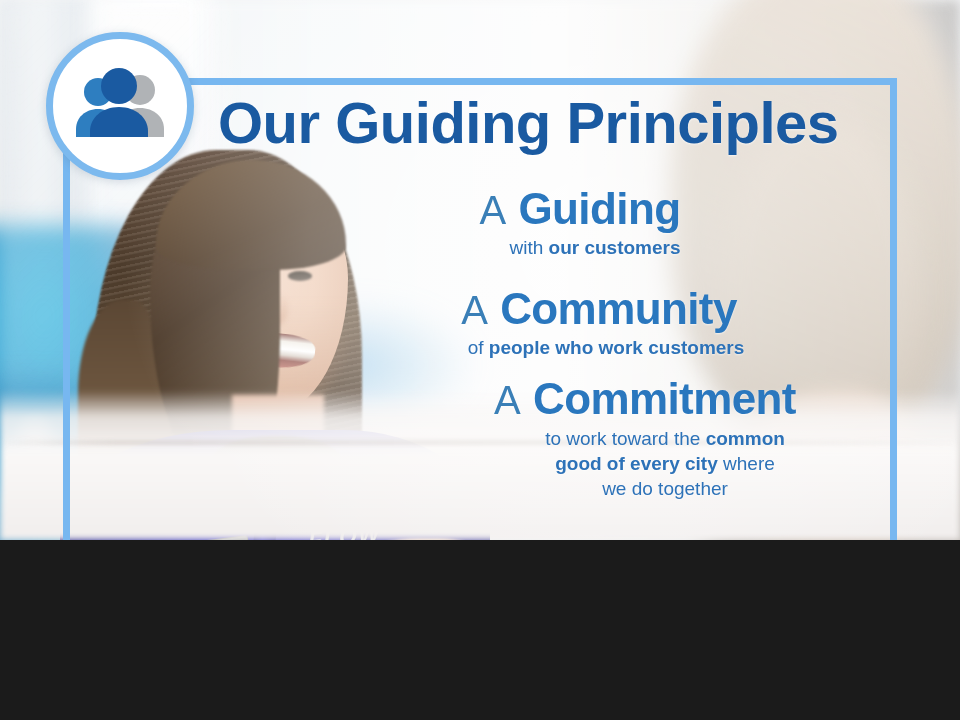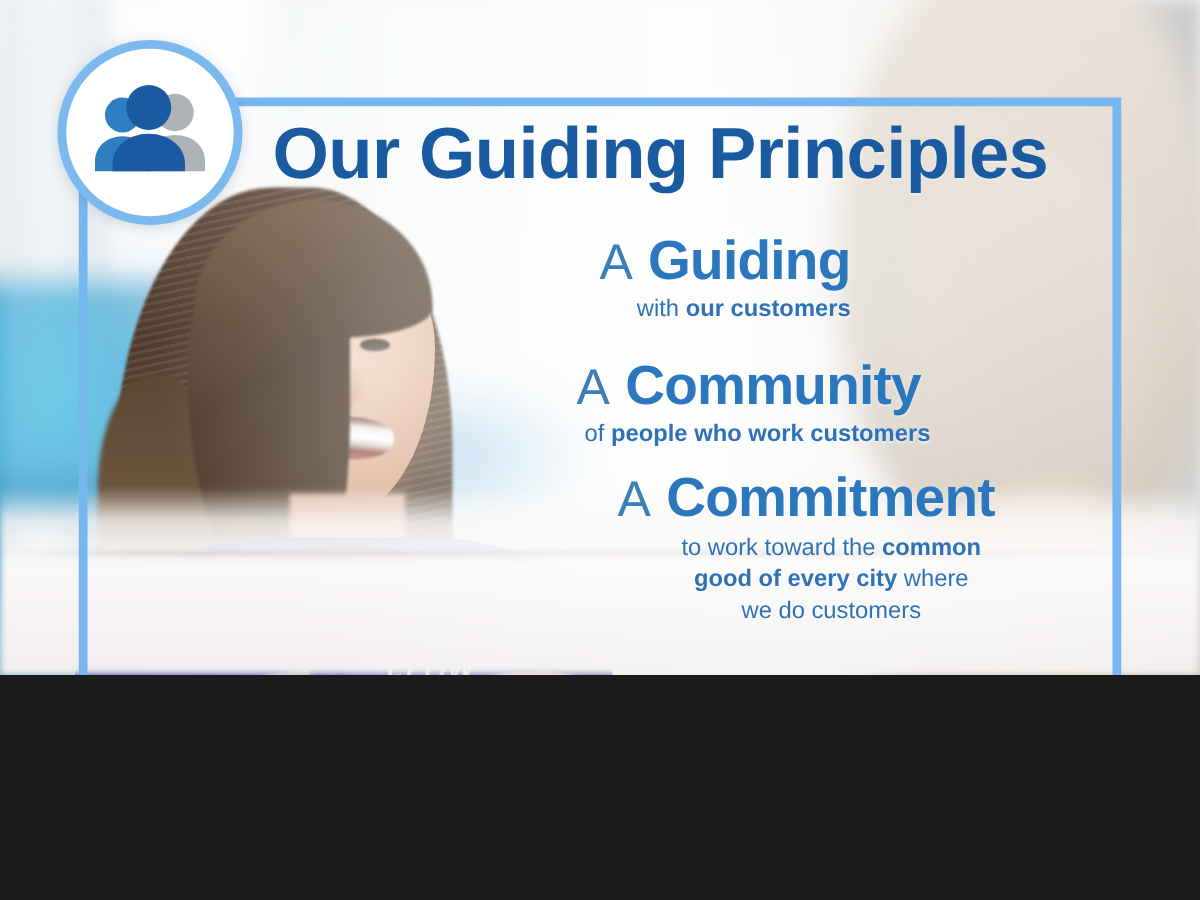--- a/index.html
+++ b/index.html
@@ -504,19 +504,19 @@
     </div>
 
     <div class="principle p3">
       <div class="p-head">
         <span class="article">A</span>
         <span class="word">Commitment</span>
       </div>
       <div class="p-sub">
         <div><span>to work toward the </span><b>common</b></div>
         <div><b>good of every city</b><span> where</span></div>
-        <div><span>we do customers</span></div>
+        <div><span>we do together</span></div>
       </div>
     </div>
 
   </div>
 
 </div>
 
 </body></html>

